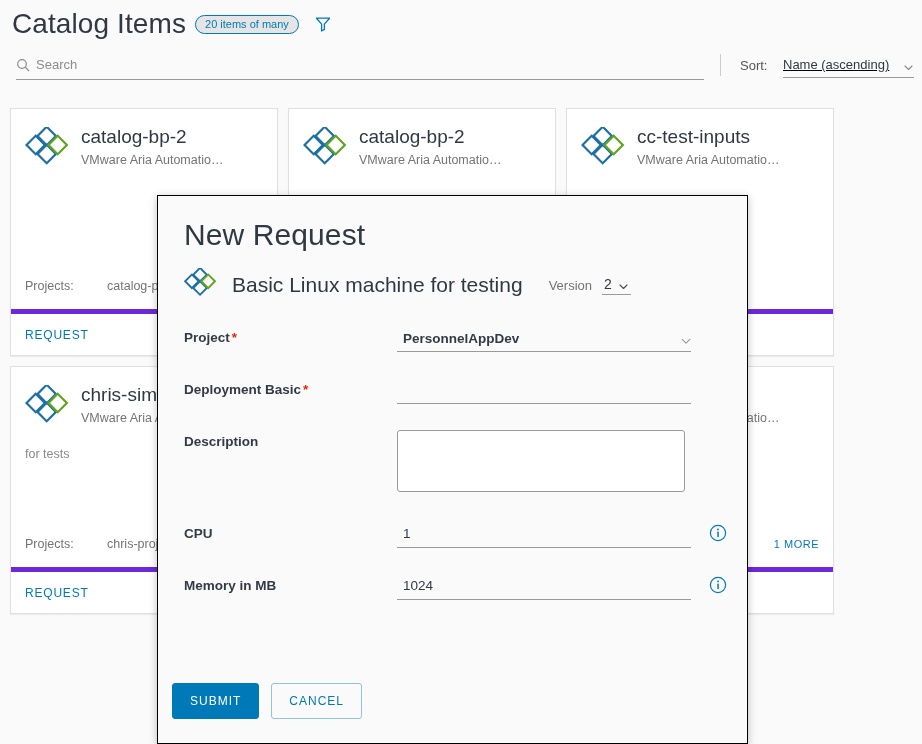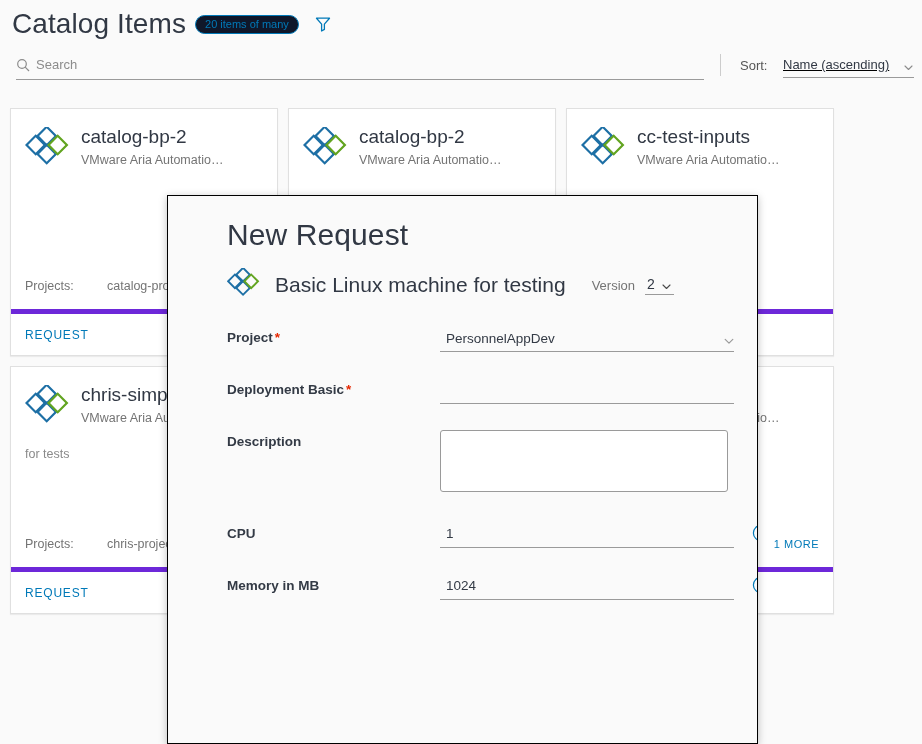--- a/index.html
+++ b/index.html
@@ -33,21 +33,21 @@
     letter-spacing: 0.1px;
     line-height: 32px;
     white-space: nowrap;
   }
   .count-badge {
     margin-left: 9px;
     height: 19px;
     padding: 0 9px;
     border: 1px solid #0079b8;
     border-radius: 10px;
-    background: #0f172a;
+    background: #e5e5e5;
     color: #0079b8;
     font-size: 11px;
     line-height: 17px;
     white-space: nowrap;
     display: inline-flex;
     align-items: center;
   }
   .filter-btn {
     margin-left: 14px;
     width: 20px; height: 20px;
@@ -193,29 +193,28 @@
     color: #0079b8;
     font-size: 12px;
     letter-spacing: 0.8px;
     cursor: pointer;
     font-weight: 500;
   }
 
   
   .modal {
     position: absolute;
-    left: 167px; top: 195px;
+    left: 157px; top: 195px;
     width: 591px; height: 549px;
     background: #fafafa;
     border: 1px solid #000000;
     box-shadow: 0 2px 8px rgba(0,0,0,0.25);
     z-index: 50;
     display: flex;
     flex-direction: column;
-    padding-left: 33px;
   }
   .modal-body {
     flex: 1;
     padding: 18px 26px 0 26px;
     overflow: hidden;
   }
   .modal-title {
     font-size: 30px;
     font-weight: 200;
     color: #313844;
@@ -290,20 +289,21 @@
     border-bottom: 1px solid #9a9a9a;
     display: flex;
     align-items: center;
     cursor: pointer;
   }
   .select-value {
     flex: 1;
     font-size: 13.5px;
     color: #333a45;
     padding-left: 6px;
+    font-weight: bold;
   }
   .textarea-field {
     width: 288px;
     height: 62px;
     border: 1px solid #9a9a9a;
     border-radius: 3px;
     background: #ffffff;
     outline: none;
     resize: none;
     font-family: "Liberation Sans", sans-serif;
@@ -648,15 +648,19 @@
                 <circle cx="9" cy="5.4" r="0.95" fill="#0079b8"></circle>
                 <rect x="8.3" y="7.6" width="1.5" height="5.6" rx="0.6" fill="#0079b8"></rect>
               </svg>
             </span>
           </div>
         </div>
 
       </div>
     </div>
 
+    <div class="modal-footer">
+      <button class="btn btn-primary">SUBMIT</button>
+      <button class="btn btn-outline">CANCEL</button>
+    </div>
   </div>
 
 </div>
 
 </body></html>

